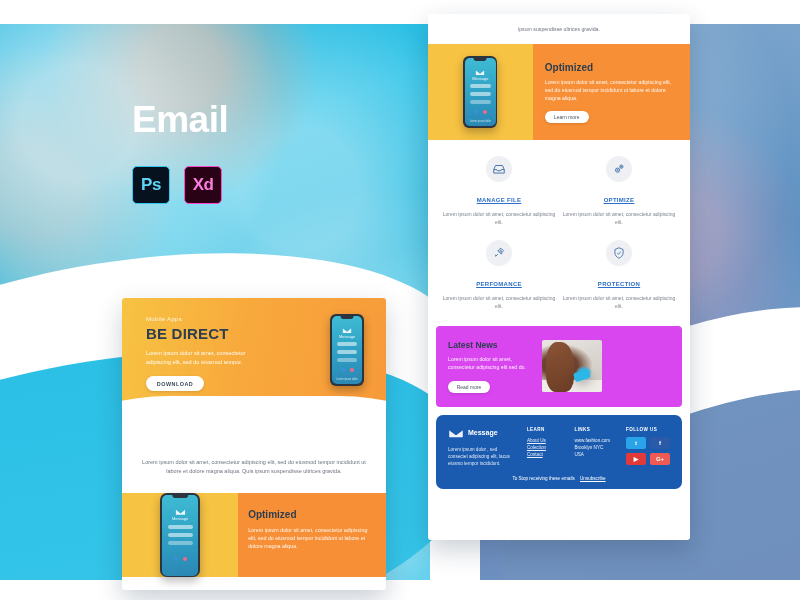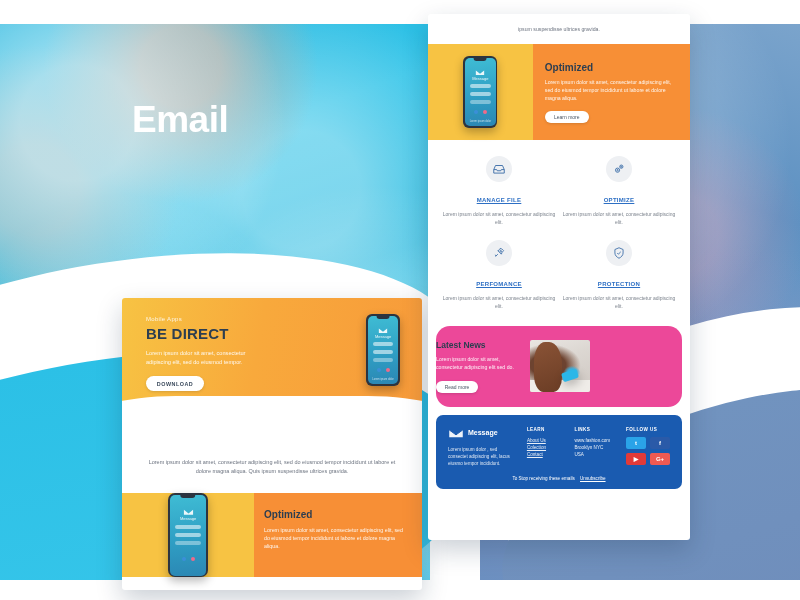--- a/index.html
+++ b/index.html
@@ -74,21 +74,21 @@
   }
   .badge.ps { background: #07121f; border: 1.6px solid #37c7f4; color: #5fd4f7; }
   .badge.xd { background: #2a0216; border: 1.6px solid #ff4ad0; color: #ff7ade; }
 
   
   .card {
     position: absolute; background: #fff; overflow: hidden;
     box-shadow: 0 10px 26px rgba(20,40,70,.22);
     z-index: 8;
   }
-  .card-left { left: 122px; top: 298px; width: 300px; height: 292px; border-radius: 3px; }
+  .card-left { left: 122px; top: 298px; width: 264px; height: 292px; border-radius: 3px; }
   .card-right { left: 428px; top: 14px; width: 262px; height: 526px; border-radius: 3px; }
 
   
   .hero-block {
     position: relative; height: 124px;
     background: linear-gradient(100deg,#f7c343 0%,#f8a93c 45%,#f79a3a 100%);
     padding: 18px 0 0 24px;
   }
   .hero-block .kicker { color: rgba(255,255,255,.85); font-size: 6px; letter-spacing:.3px; }
   .hero-block h2 { color: #2d3e50; font-size: 15px; font-weight: 700; margin-top: 3px; letter-spacing:.2px;}
@@ -135,22 +135,22 @@
     margin: 0 auto 6px; display: flex; align-items: center; justify-content: center;
   }
   .feat .fname {
     color: #2d6fc4; font-size: 6px; font-weight: 700; letter-spacing: .3px;
     text-decoration: underline; display: inline-block;
   }
   .feat p { color: #7c838d; font-size: 5px; line-height: 7.6px; margin-top: 5px; }
 
   
   .news {
-    margin: 2px 8px 0; background: #ec4899; border-radius: 14px;
-    display: flex; padding: 14px 0; gap: 10px;
+    margin: 2px 8px 0; background: #d946ef; border-radius: 4px;
+    display: flex; padding: 14px 12px; gap: 10px;
   }
   .news h4 { color: #2d3e50; font-size: 8.5px; font-weight: 700; }
   .news p { color: rgba(255,255,255,.92); font-size: 5.2px; line-height: 7.6px; margin-top: 6px; width: 84px; }
   .btn-read { width: 42px; height: 12px; font-size: 5px; margin-top: 9px; font-weight: 400; color:#4a5665; }
   .news-photo {
     width: 60px; height: 52px; border-radius: 2px; align-self: center;
     background:
       radial-gradient(ellipse at 70% 62%, #37b6e8 0 7%, rgba(55,182,232,0) 14%),
       radial-gradient(ellipse at 30% 48%, #6d4330 0 30%, rgba(109,67,48,0) 55%),
       linear-gradient(160deg,#e9e6e2 0%, #dcd7d2 40%, #cfc8c2 100%);
@@ -234,20 +234,24 @@
   <div class="swoosh-r"></div>
   <div class="swoosh-r2"></div>
   <div class="top-white"></div>
   <div class="bot-white"></div>
 </div>
 
 <div class="hero">
   <h1>
     <span>Email</span><br>
   </h1>
+  <div class="badges">
+    <div class="badge ps">Ps</div>
+    <div class="badge xd">Xd</div>
+  </div>
 </div>
 
 <div class="card card-left">
 
   <div class="hero-block">
     <div class="kicker">Mobile Apps</div>
     <h2>BE DIRECT</h2>
     <p>Lorem ipsum dolor sit amet, consectetur adipiscing elit, sed do eiusmod tempor.</p>
     <div class="btn btn-download">DOWNLOAD</div>
 

